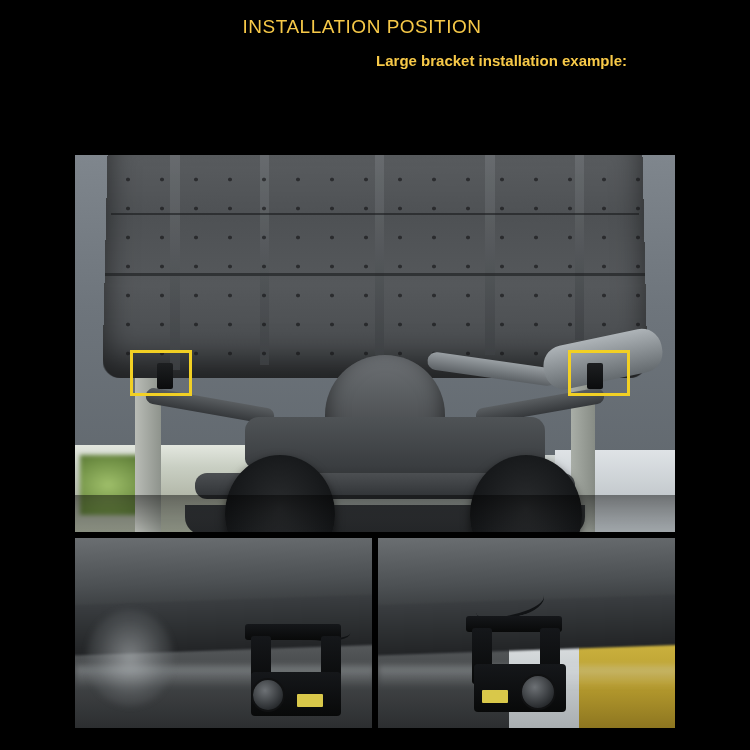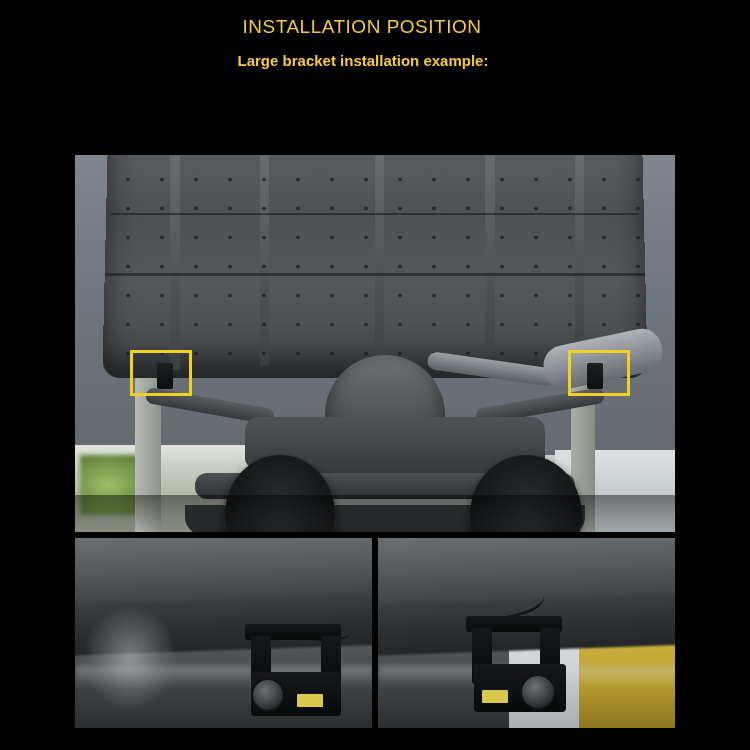--- a/index.html
+++ b/index.html
@@ -33,21 +33,21 @@
     padding-left: 2px;
     text-align: left;
   }
   .subhead {
     color: #f7c948;
     font-size: 15px;
     font-weight: bold;
     width: 530px;
     margin: 14px auto 0 auto;
     padding-left: 2px;
-    text-align: center;
+    text-align: right;
   }
   .photos {
     position: absolute;
     left: 75px;
     top: 155px;
     width: 600px;
   }
   .photo-main {
     position: relative;
     width: 600px;

